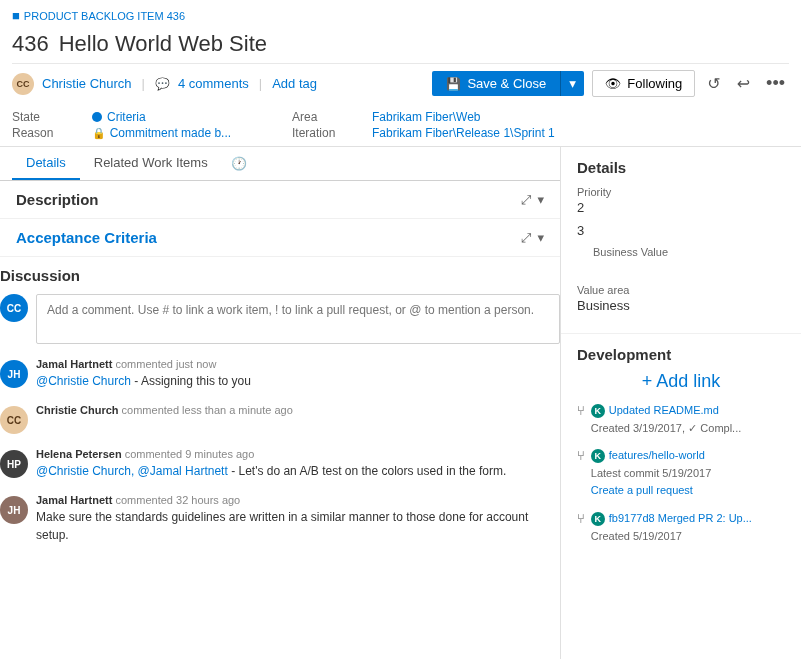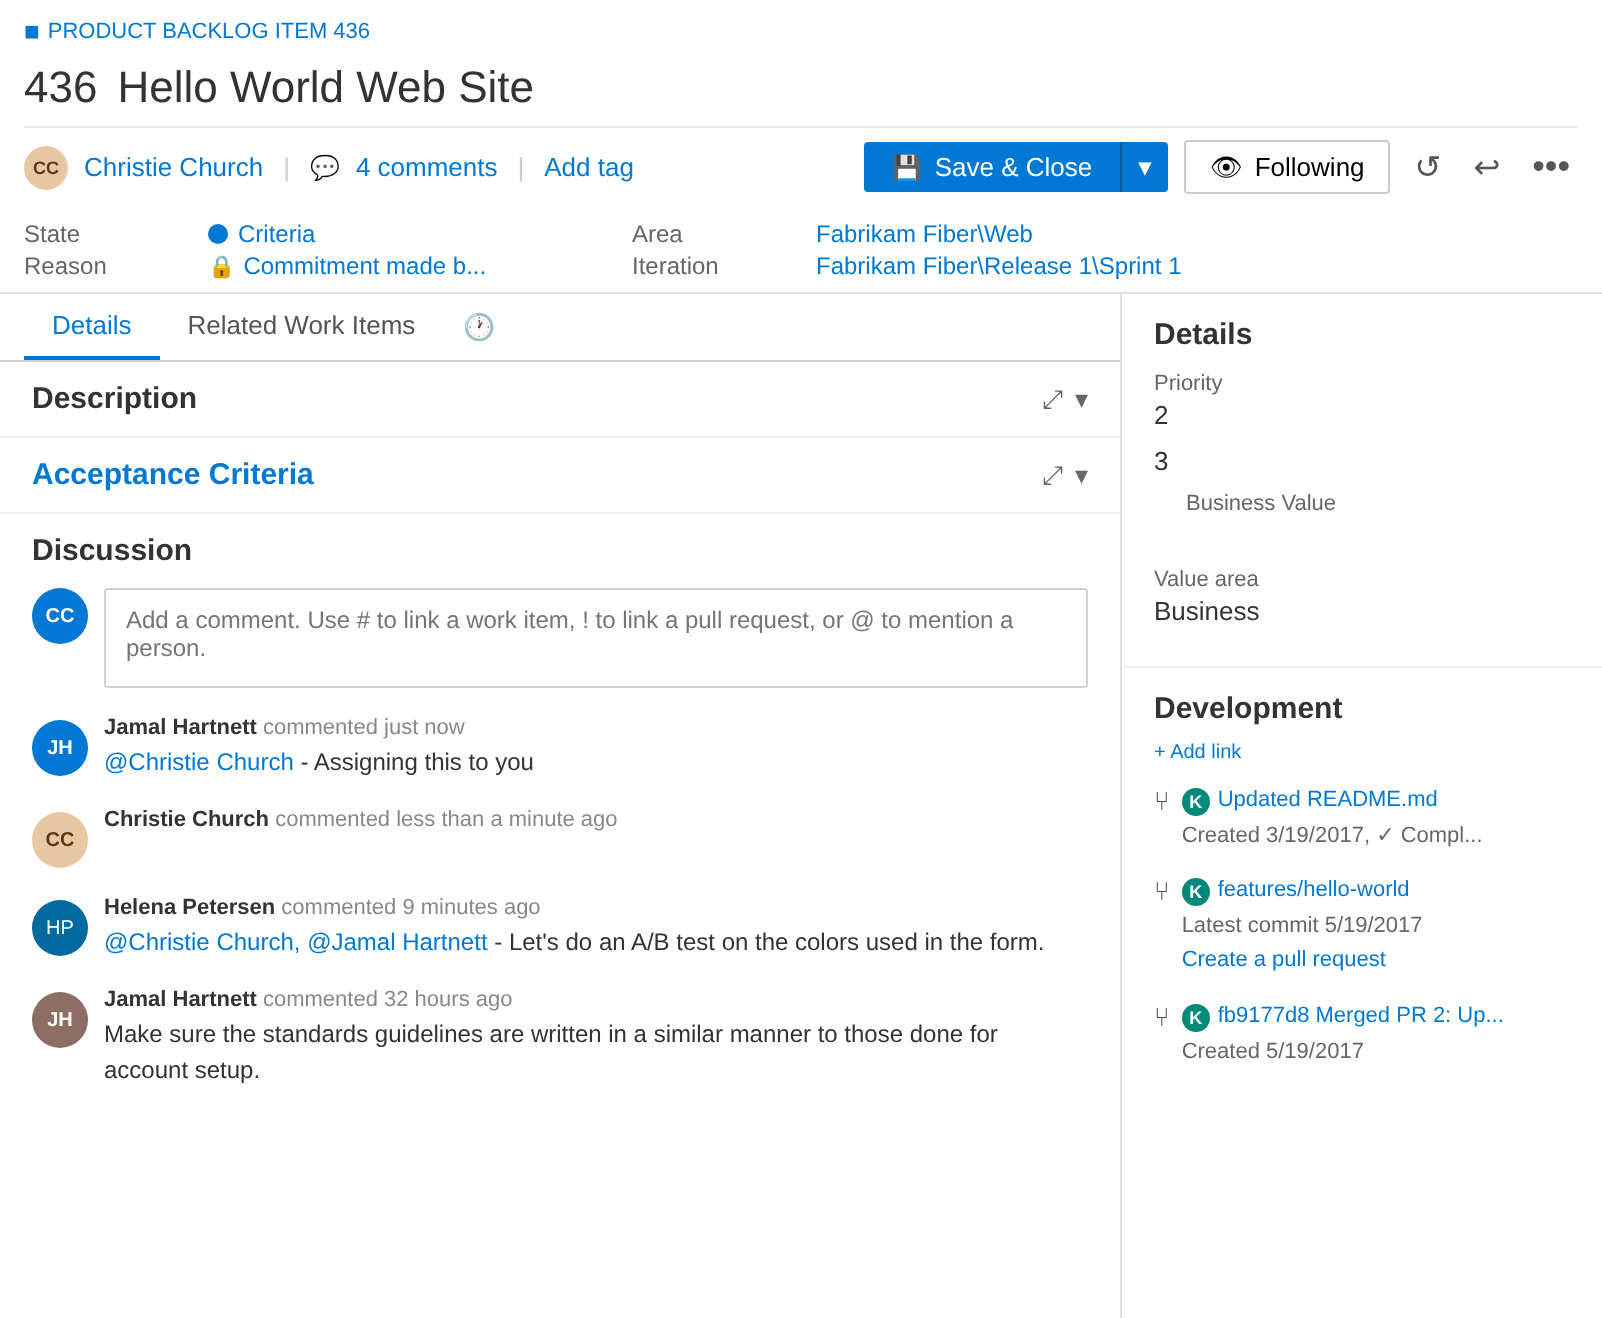--- a/index.html
+++ b/index.html
@@ -40,21 +40,21 @@
       </div>
       <button style="background:#fff;border:1px solid #ccc;padding:5px 12px;font-size:13px;cursor:pointer;border-radius:2px;display:flex;align-items:center;gap:6px;">
         <span>👁</span>
         <span>Following</span>
       </button>
       <button style="background:none;border:none;cursor:pointer;padding:4px;font-size:16px;color:#555;">↺</button>
       <button style="background:none;border:none;cursor:pointer;padding:4px;font-size:16px;color:#555;">↩</button>
       <button style="background:none;border:none;cursor:pointer;padding:4px;font-size:18px;color:#555;">•••</button>
     </div>
 
-    <div style="display:grid;grid-template-columns:80px 200px 80px auto;gap:2px 12px;padding:6px 0;background:#fff;">
+    <div style="display:grid;grid-template-columns:80px 200px 80px auto;gap:2px 0;padding:6px 0;background:#fff;">
       <span style="color:#666;font-size:12px;display:flex;align-items:center;">State</span>
       <div style="display:flex;align-items:center;gap:5px;font-size:12px;">
         <span style="width:10px;height:10px;border-radius:50%;background:#0078d4;display:inline-block;"></span>
         <span style="color:#0078d4;cursor:pointer;">Criteria</span>
       </div>
       <span style="color:#666;font-size:12px;display:flex;align-items:center;">Area</span>
       <span style="color:#0078d4;font-size:12px;cursor:pointer;display:flex;align-items:center;">Fabrikam Fiber\Web</span>
 
       <span style="color:#666;font-size:12px;display:flex;align-items:center;">Reason</span>
       <div style="display:flex;align-items:center;gap:4px;font-size:12px;">
@@ -93,21 +93,21 @@
       <div style="padding:10px 16px;border-bottom:1px solid #f0f0f0;flex-shrink:0;">
         <div style="display:flex;align-items:center;justify-content:space-between;">
           <span style="font-size:15px;font-weight:600;color:#0078d4;cursor:pointer;">Acceptance Criteria</span>
           <div style="display:flex;gap:6px;">
             <span style="color:#666;cursor:pointer;font-size:13px;">⤢</span>
             <span style="color:#666;cursor:pointer;font-size:13px;">▾</span>
           </div>
         </div>
       </div>
 
-      <div style="padding:10px 16px;flex:1;">
+      <div style="padding:10px 0;flex:1;">
         <div style="font-size:15px;font-weight:600;color:#333;margin-bottom:10px;">Discussion</div>
 
         <div style="display:flex;gap:8px;margin-bottom:14px;">
           <div style="width:28px;height:28px;border-radius:50%;background:#0078d4;color:#fff;display:flex;align-items:center;justify-content:center;font-size:10px;font-weight:600;flex-shrink:0;">CC</div>
           <textarea style="flex: 1 1 0%; border: 1px solid rgb(208, 208, 208); border-radius: 2px; padding: 8px 10px; font-size: 12px; color: rgb(170, 170, 170); min-height: 50px; resize: none; font-family: inherit;" placeholder="Add a comment. Use # to link a work item, ! to link a pull request, or @ to mention a person."></textarea>
         </div>
 
         <div>
 
           <div style="display:flex;gap:8px;margin-bottom:14px;">
@@ -128,21 +128,21 @@
             <div style="width:28px;height:28px;border-radius:50%;background:#e8c8a0;color:#5a3a1a;display:flex;align-items:center;justify-content:center;font-size:10px;font-weight:600;flex-shrink:0;margin-top:2px;">CC</div>
             <div>
               <div style="font-size:11px;color:#666;margin-bottom:2px;">
                 <span style="color:#333;font-weight:600;">Christie Church</span>
                 <span style="color:#888;">commented less than a minute ago</span>
               </div>
             </div>
           </div>
 
           <div style="display:flex;gap:8px;margin-bottom:14px;">
-            <div style="width:28px;height:28px;border-radius:50%;background:#0369a1;color:#fff;display:flex;align-items:center;justify-content:center;font-size:10px;font-weight:400;flex-shrink:0;margin-top:2px;">HP</div>
+            <div style="width:28px;height:28px;border-radius:50%;background:#404040;color:#fff;display:flex;align-items:center;justify-content:center;font-size:10px;font-weight:700;flex-shrink:0;margin-top:2px;">HP</div>
             <div>
               <div style="font-size:11px;color:#666;margin-bottom:2px;">
                 <span style="color:#333;font-weight:600;">Helena Petersen</span>
                 <span style="color:#888;">commented 9 minutes ago</span>
               </div>
               <div style="font-size:12px;color:#333;line-height:1.5;">
                 <span style="color:#0078d4;cursor:pointer;">@Christie Church,</span>
                 <span style="color:#0078d4;cursor:pointer;"> @Jamal Hartnett</span>
                 <span> - Let's do an A/B test on the colors used in the form.</span>
               </div>
@@ -185,21 +185,21 @@
 
         <div style="margin-bottom:8px;">
           <div style="font-size:11px;color:#666;margin-bottom:2px;">Value area</div>
           <div style="font-size:13px;color:#333;cursor:pointer;">Business</div>
         </div>
       </div>
 
       <div style="padding:12px 16px;">
         <div style="font-size:15px;font-weight:600;margin-bottom:8px;color:#333;">Development</div>
 
-        <div style="color:#0078d4;font-size:10px;cursor:pointer;display:flex;align-items:center;gap:4px;margin-bottom:10px;">
+        <div style="color:#0078d4;font-size:18px;cursor:pointer;display:flex;align-items:center;gap:4px;margin-bottom:10px;justify-content:center;">
           <span>+ Add link</span>
         </div>
 
         <div style="display:flex;gap:6px;margin-bottom:10px;align-items:flex-start;">
           <span style="font-size:13px;color:#555;margin-top:1px;">⑂</span>
           <div style="font-size:11px;color:#333;line-height:1.6;">
             <div style="display:flex;align-items:center;gap:4px;">
               <div style="width:14px;height:14px;border-radius:50%;background:#00897b;color:#fff;font-size:9px;font-weight:700;display:flex;align-items:center;justify-content:center;">K</div>
               <span style="color:#0078d4;cursor:pointer;">Updated README.md</span>
             </div>

